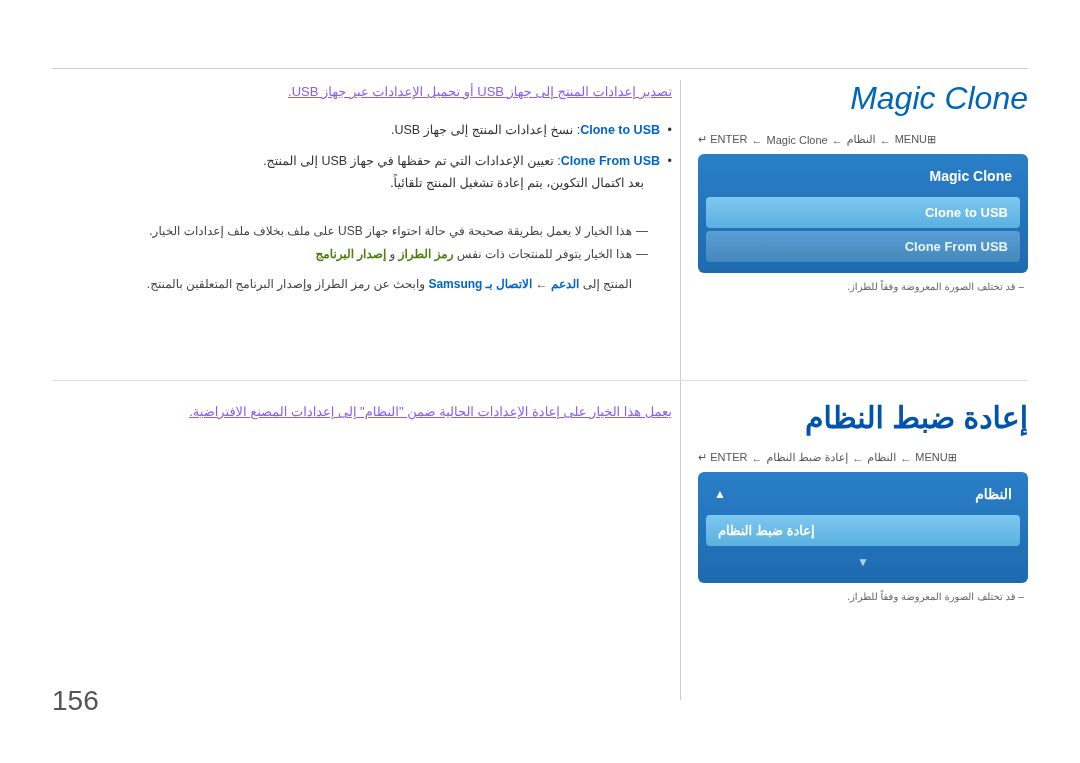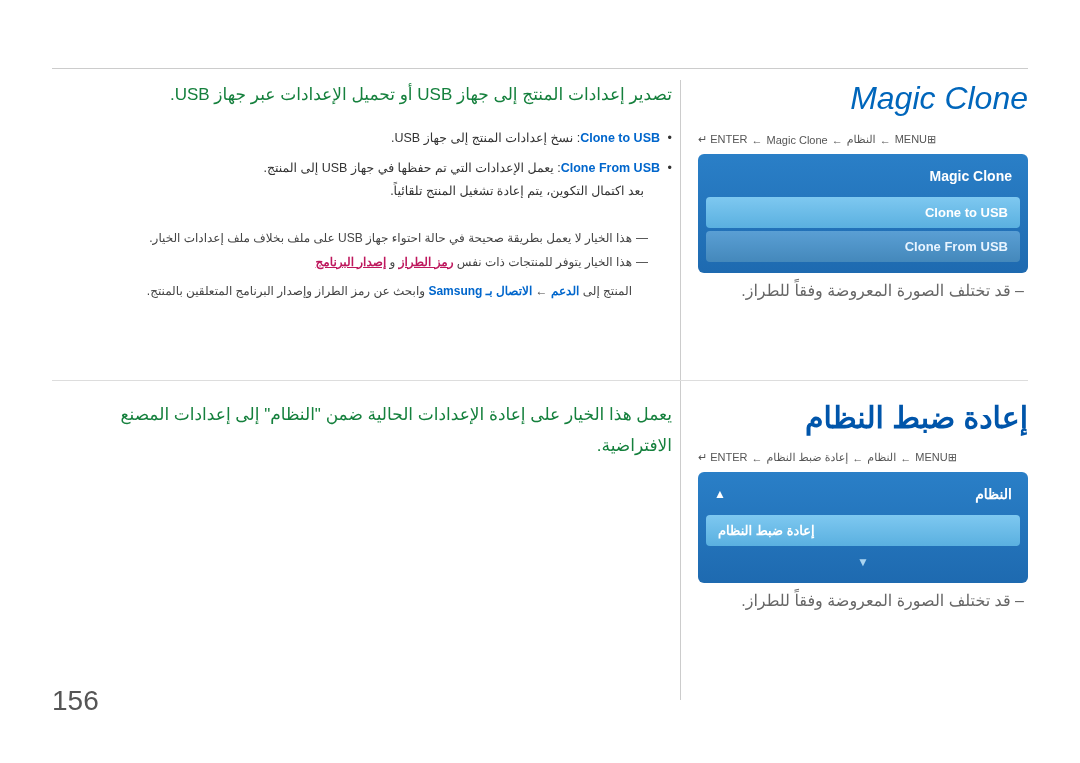--- a/index.html
+++ b/index.html
@@ -36,24 +36,25 @@
     .left-content {
       position: absolute;
       top: 80px;
       left: 52px;
       width: 620px;
       direction: rtl;
       text-align: right;
     }
 
     .intro-text {
-      font-size: 17px;
-      color: #15803d;
+      font-size: 13px;
+      color: #8b5cf6;
       line-height: 1.8;
       margin-bottom: 16px;
+      text-decoration: underline;
     }
 
     .bullet-section {
       margin-bottom: 12px;
     }
 
     .bullet-item {
       font-size: 12.5px;
       color: #333;
       line-height: 1.8;
@@ -67,23 +68,22 @@
       position: absolute;
       right: 0;
     }
 
     .blue-text {
       color: #0066cc;
       font-weight: bold;
     }
 
     .orange-text {
-      color: #be185d;
-      font-weight: bold;
-      text-decoration: underline;
+      color: #4d7c0f;
+      font-weight: bold;
     }
 
     .sub-notes {
       margin-top: 26px;
       padding-right: 24px;
     }
 
     .sub-note {
       font-size: 12px;
       color: #444;
@@ -164,21 +164,21 @@
       background: linear-gradient(to bottom, #7ec8f0, #5ab0e0);
       color: #fff;
     }
 
     .panel-item.normal {
       background: linear-gradient(to bottom, #5a9fd4, #4488bb);
       color: #e8f4ff;
     }
 
     .right-note {
-      font-size: 16px;
+      font-size: 10px;
       color: #666;
       text-align: right;
       margin-top: 8px;
       direction: rtl;
       padding-right: 4px;
     }
 
     .right-note::before {
       content: '– ';
     }
@@ -287,21 +287,21 @@
 <div class="left-content">
   <div class="intro-text">
     <span>تصدير إعدادات المنتج إلى جهاز USB أو تحميل الإعدادات عبر جهاز USB.</span><br>
   </div>
 
   <div class="bullet-section">
     <div class="bullet-item">
       <span class="blue-text">Clone to USB</span><span>: نسخ إعدادات المنتج إلى جهاز USB.</span>
     </div>
     <div class="bullet-item">
-      <span class="blue-text">Clone From USB</span><span>: يعمل الإعدادات التي تم حفظها في جهاز USB إلى المنتج.</span><br>
+      <span class="blue-text">Clone From USB</span><span>: تعيين الإعدادات التي تم حفظها في جهاز USB إلى المنتج.</span><br>
       <span style="padding-right:16px; display:inline-block;">بعد اكتمال التكوين، يتم إعادة تشغيل المنتج تلقائياً.</span>
     </div>
   </div>
 
   <div class="sub-notes">
     <div class="sub-note">هذا الخيار لا يعمل بطريقة صحيحة في حالة احتواء جهاز USB على ملف بخلاف ملف إعدادات الخيار.</div>
     <div class="sub-note">
       <span>هذا الخيار يتوفر للمنتجات ذات نفس</span>
       <span class="orange-text">رمز الطراز</span>
       <span> و</span>

